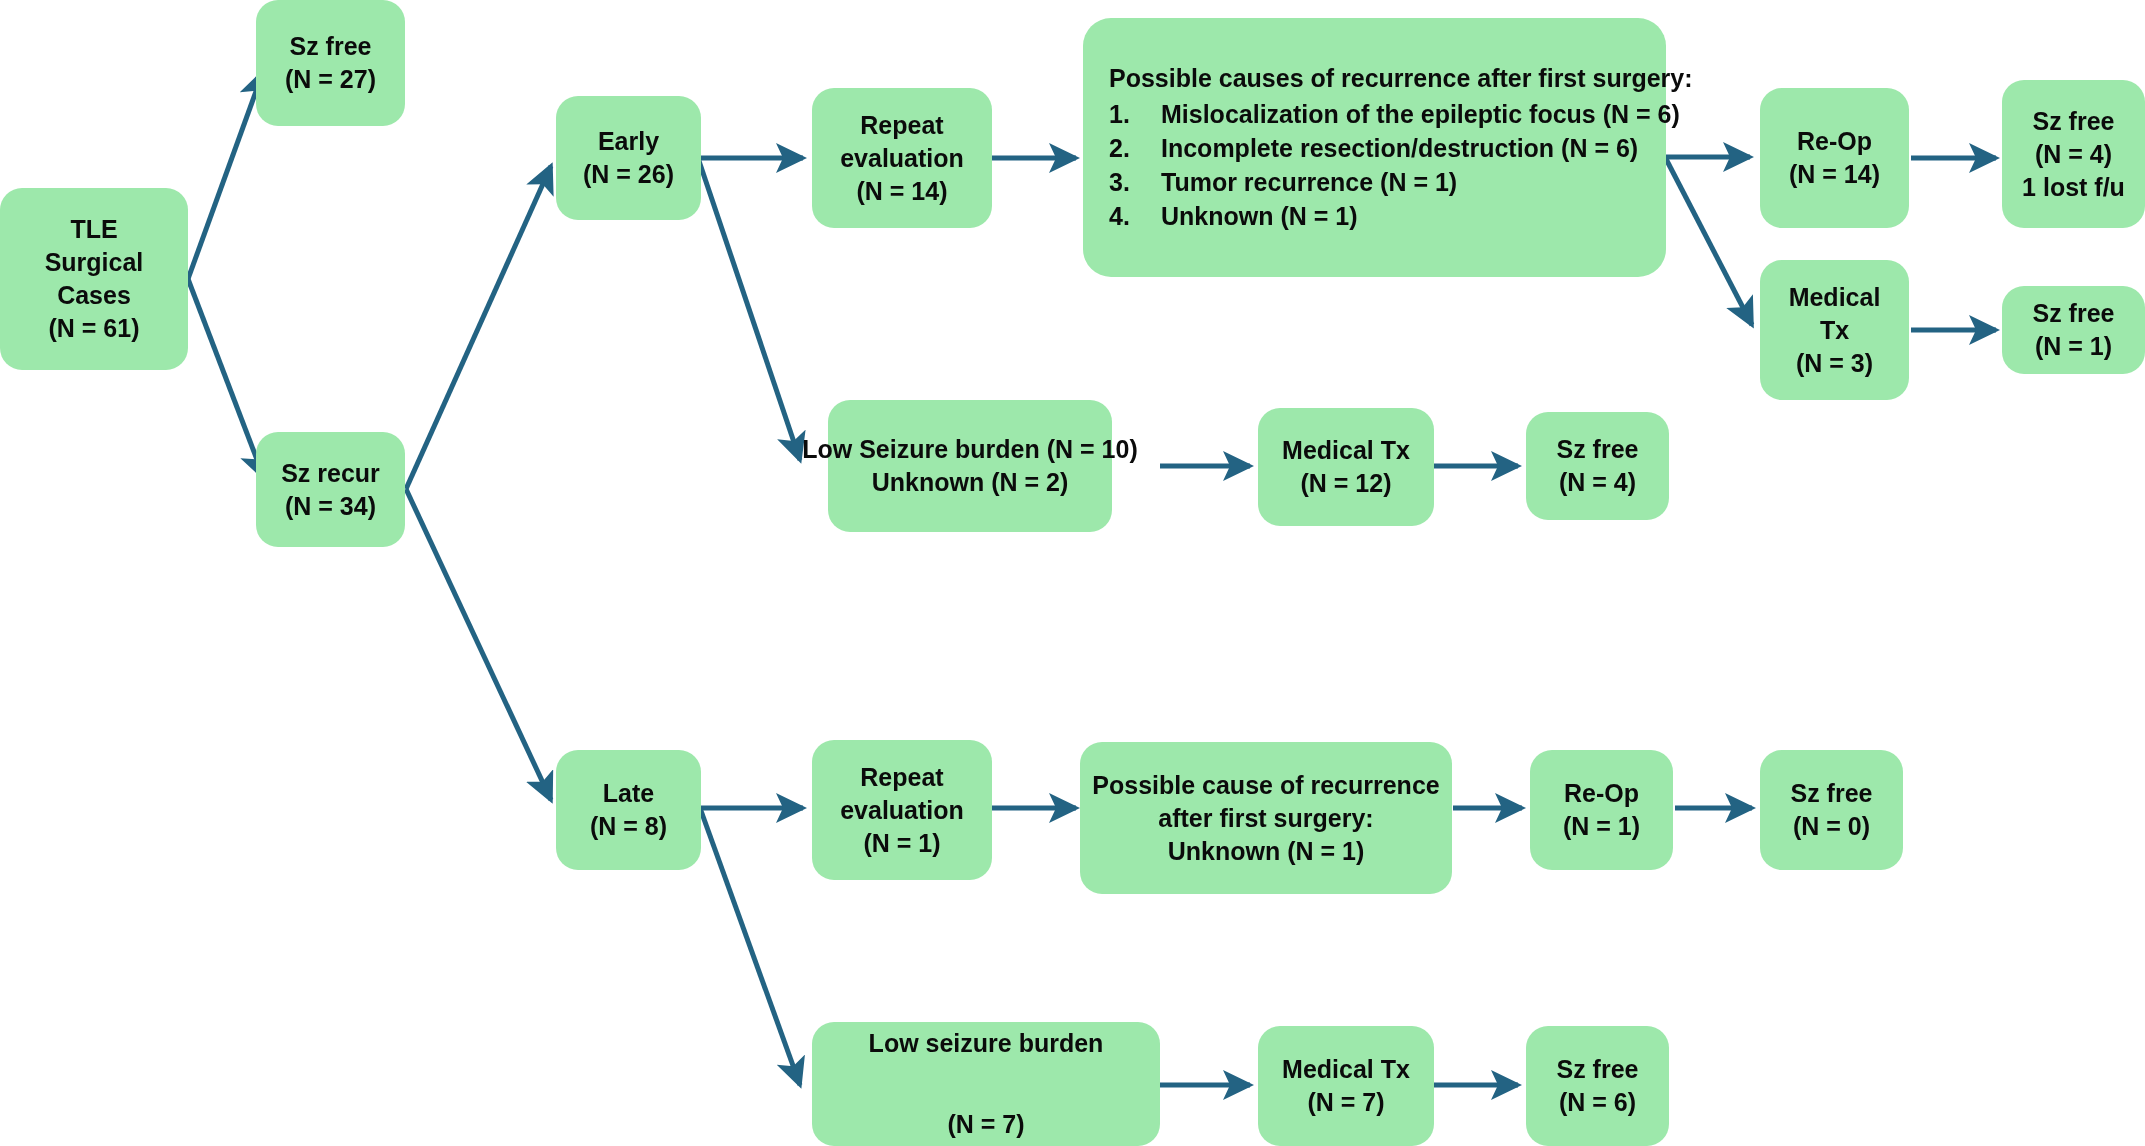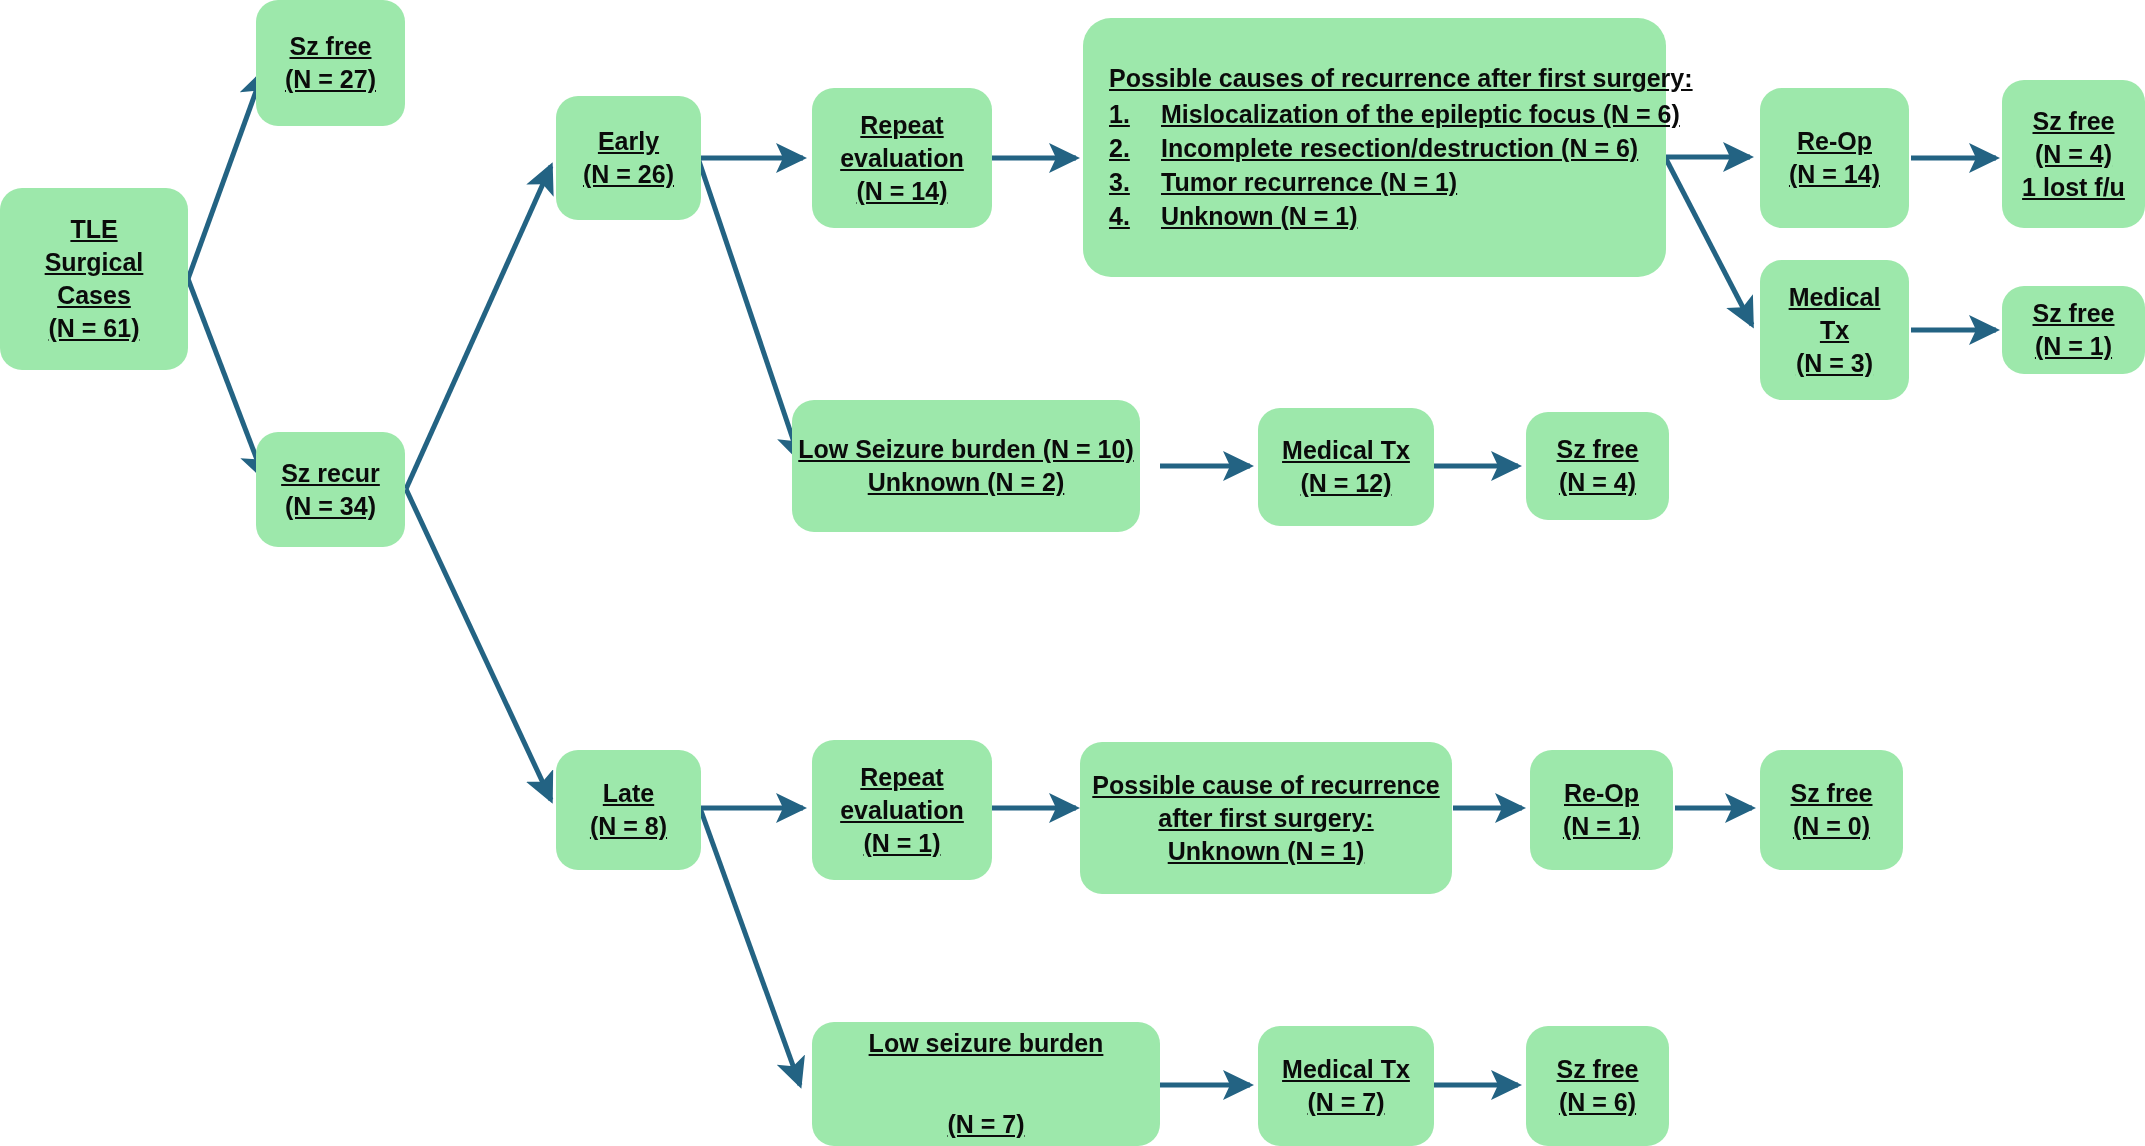--- a/index.html
+++ b/index.html
@@ -35,21 +35,20 @@
     flex-direction: column;
     align-items: center;
     justify-content: center;
     text-align: center;
     color: #0b0b0b;
     font-weight: bold;
     font-size: 25px;
     line-height: 1.32;
     padding: 6px 10px;
     z-index: 2;
-    text-decoration: underline;
   }
   .node .ln { display: block; white-space: nowrap; }
   .node.big {
     align-items: flex-start;
     justify-content: center;
     text-align: left;
     padding: 14px 26px;
   }
   .causes-title {
     font-weight: bold;
@@ -194,21 +193,21 @@
     <span class="ln">Medical</span>
     <span class="ln">Tx</span>
     <span class="ln">(N = 3)</span>
   </div>
 
   <div class="node" style="left:2002px; top:286px; width:143px; height:88px;">
     <span class="ln">Sz free</span>
     <span class="ln">(N = 1)</span>
   </div>
 
-  <div class="node" style="left:792px; top:400px; width:348px; height:132px;">
+  <div class="node" style="left:828px; top:400px; width:284px; height:132px;">
     <span class="ln">Low Seizure burden (N = 10)</span>
     <span class="ln">Unknown (N = 2)</span>
   </div>
 
   <div class="node" style="left:1258px; top:408px; width:176px; height:118px;">
     <span class="ln">Medical Tx</span>
     <span class="ln">(N = 12)</span>
   </div>
 
   <div class="node" style="left:1526px; top:412px; width:143px; height:108px;">

